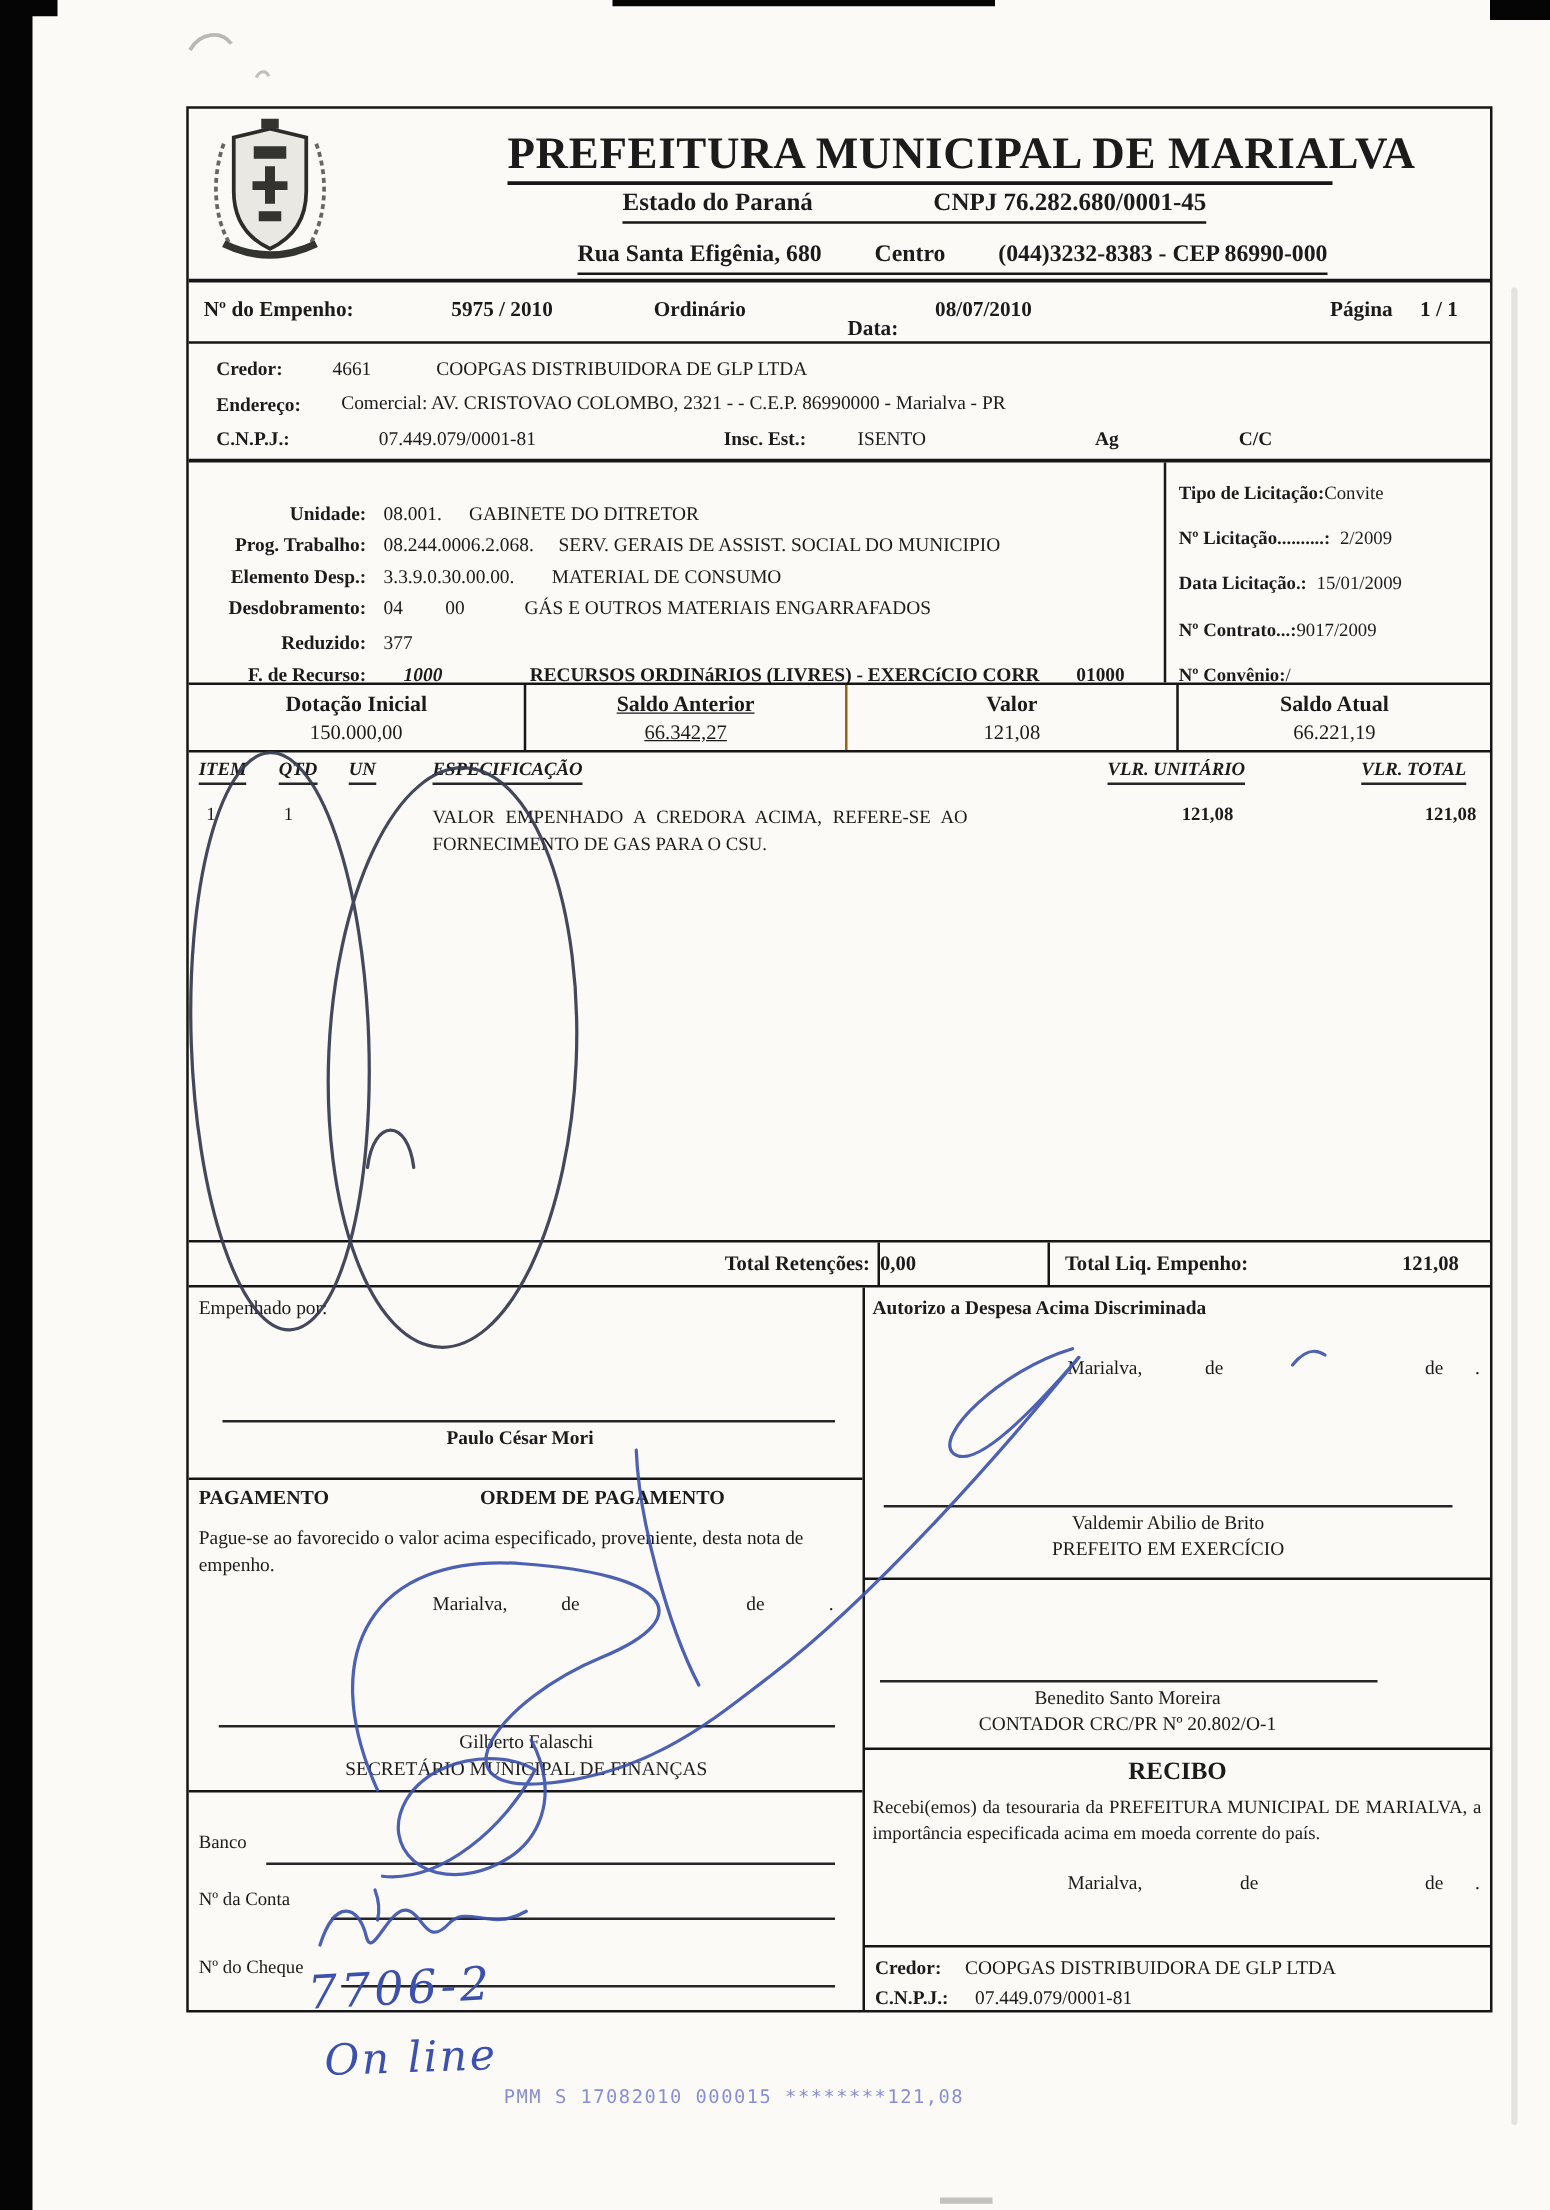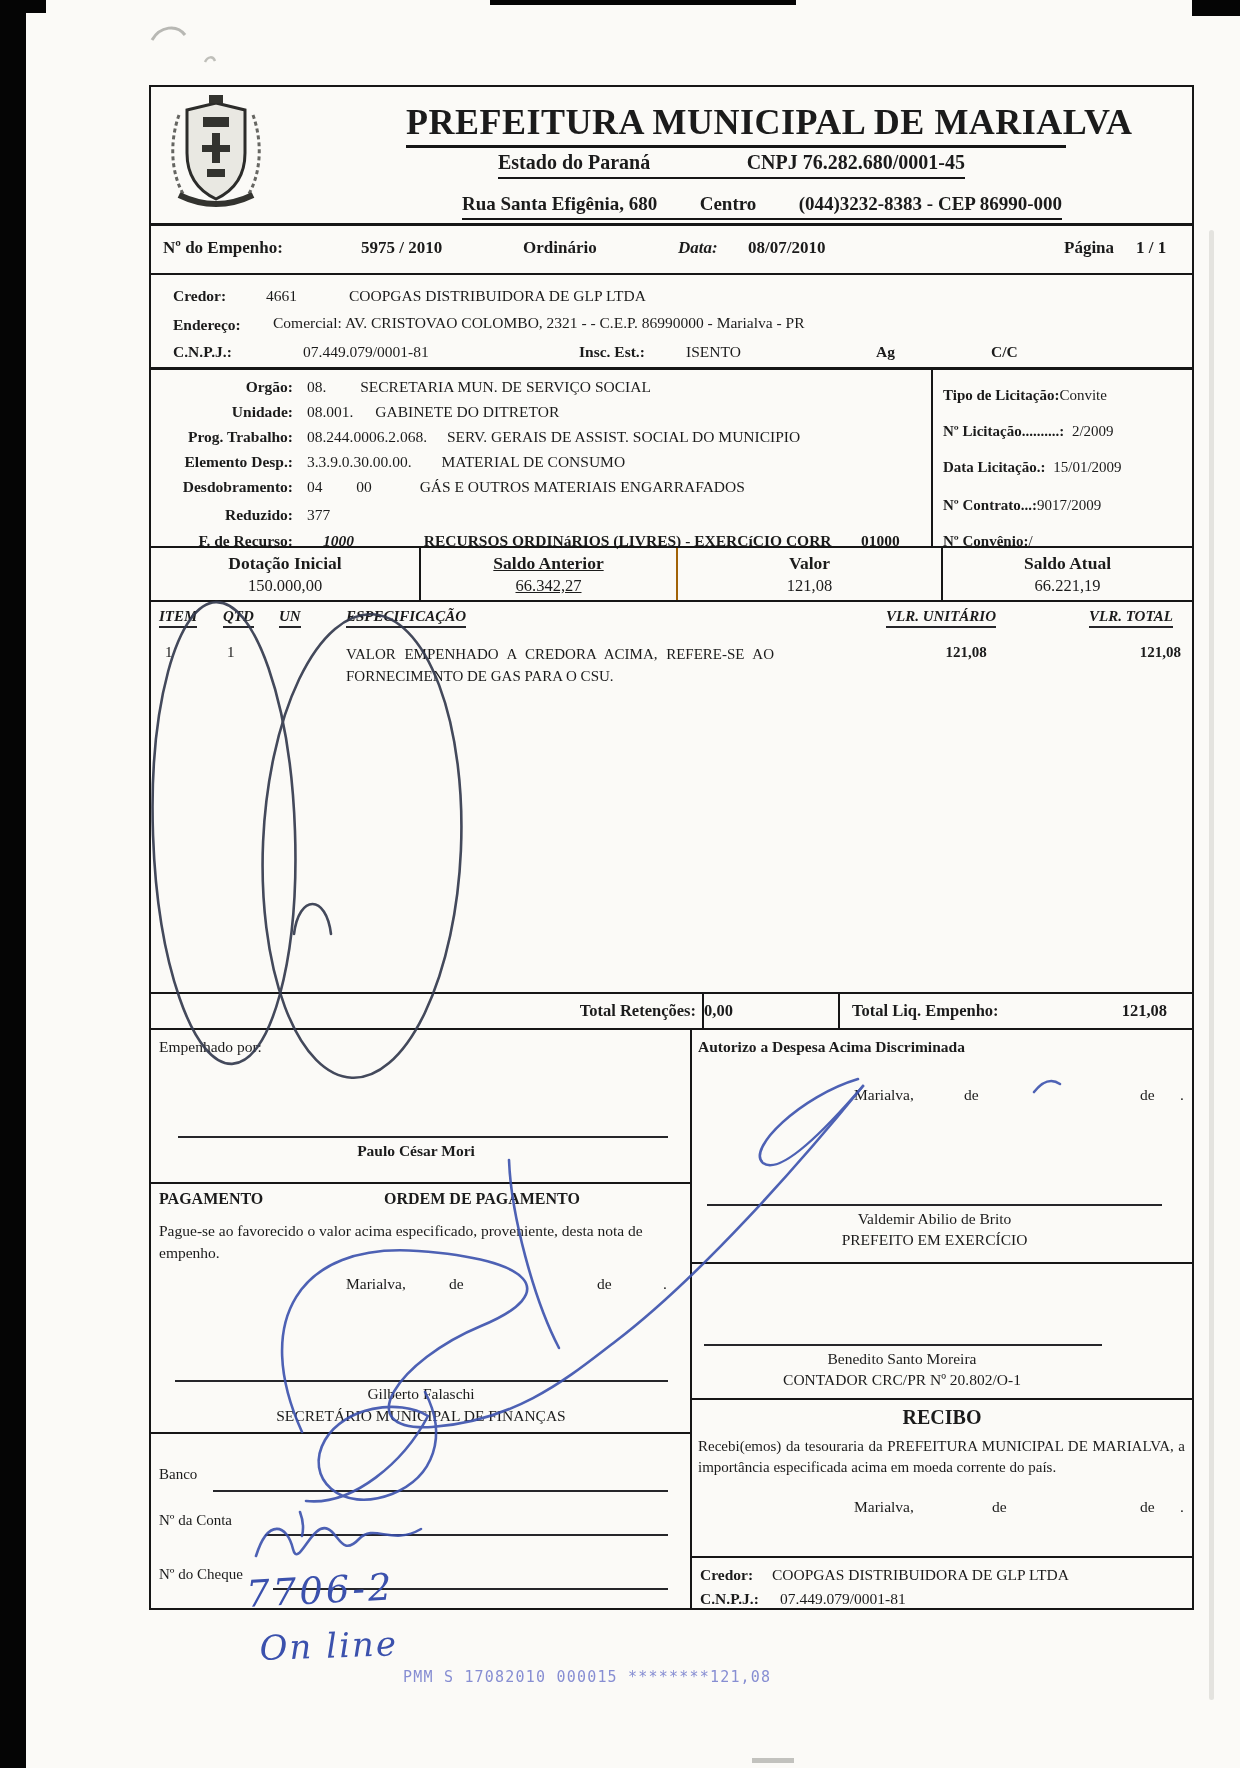--- a/index.html
+++ b/index.html
@@ -69,21 +69,21 @@
         <span>Centro</span>
         <span>(044)3232-8383  -  CEP 86990-000</span>
       </div>
     </div>
 
 
     <div class="sec bt3" style="height:47px;font-size:17px;">
       <span class="abs b nw" style="left:12px;top:12px;">Nº do Empenho:</span>
       <span class="abs b nw" style="left:210px;top:12px;">5975 / 2010</span>
       <span class="abs b nw" style="left:372px;top:12px;">Ordinário</span>
-      <span class="abs b nw" style="left:527px;top:12px;font-style:italic;">Data:</span>
+      <span class="abs b nw" style="left:527px;top:27px;">Data:</span>
       <span class="abs b nw" style="left:597px;top:12px;">08/07/2010</span>
       <span class="abs b nw" style="left:913px;top:12px;">Página</span>
       <span class="abs b nw" style="left:985px;top:12px;">1 / 1</span>
     </div>
 
     <div class="sec" style="height:92px;font-size:15.5px;">
       <span class="abs b nw" style="left:22px;top:12px;">Credor:</span>
       <span class="abs nw" style="left:115px;top:12px;">4661</span>
       <span class="abs nw" style="left:198px;top:12px;">COOPGAS DISTRIBUIDORA DE GLP LTDA</span>
       <span class="abs b nw" style="left:22px;top:41px;">Endereço:</span>
@@ -91,25 +91,20 @@
       <span class="abs b nw" style="left:22px;top:68px;">C.N.P.J.:</span>
       <span class="abs nw" style="left:152px;top:68px;">07.449.079/0001-81</span>
       <span class="abs b nw" style="left:428px;top:68px;">Insc. Est.:</span>
       <span class="abs nw" style="left:535px;top:68px;">ISENTO</span>
       <span class="abs b nw" style="left:725px;top:68px;">Ag</span>
       <span class="abs b nw" style="left:840px;top:68px;">C/C</span>
     </div>
 
     <div class="sec bt3" style="height:176px;">
       <div class="abs" style="left:0;top:0;width:780px;height:176px;">
-        <div class="orow" style="top:8px;">
-          <span class="lb">Orgão:</span>
-          <span style="margin-left:10px;">08.</span>
-          <span style="margin-left:30px;">SECRETARIA MUN. DE SERVIÇO SOCIAL</span>
-        </div>
         <div class="orow" style="top:33px;">
           <span class="lb">Unidade:</span>
           <span style="margin-left:10px;">08.001.</span>
           <span style="margin-left:18px;">GABINETE DO DITRETOR</span>
         </div>
         <div class="orow" style="top:58px;">
           <span class="lb">Prog. Trabalho:</span>
           <span style="margin-left:10px;">08.244.0006.2.068.</span>
           <span style="margin-left:16px;">SERV. GERAIS DE ASSIST. SOCIAL DO MUNICIPIO</span>
         </div>

